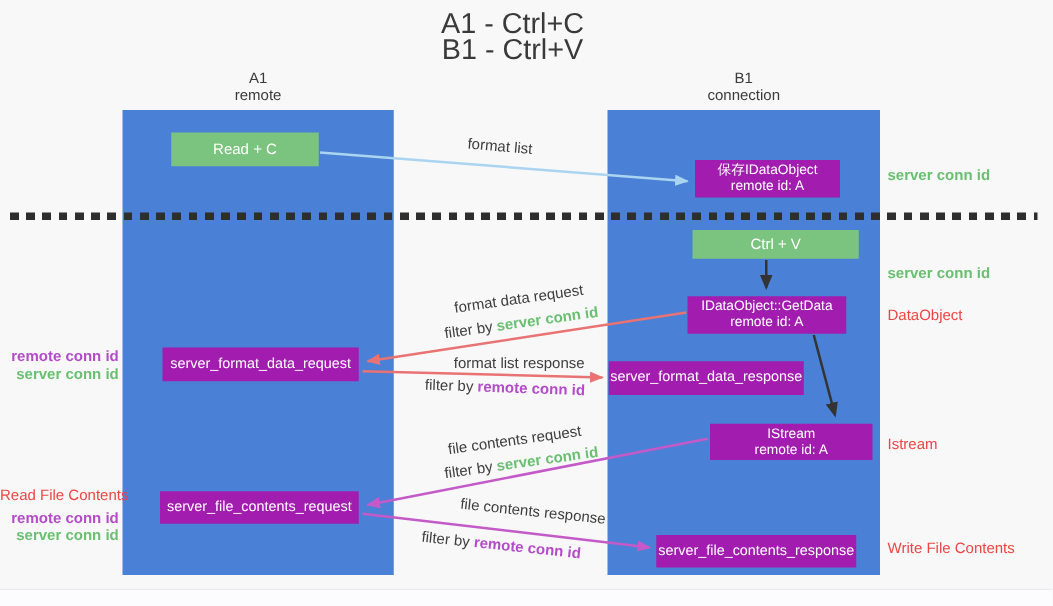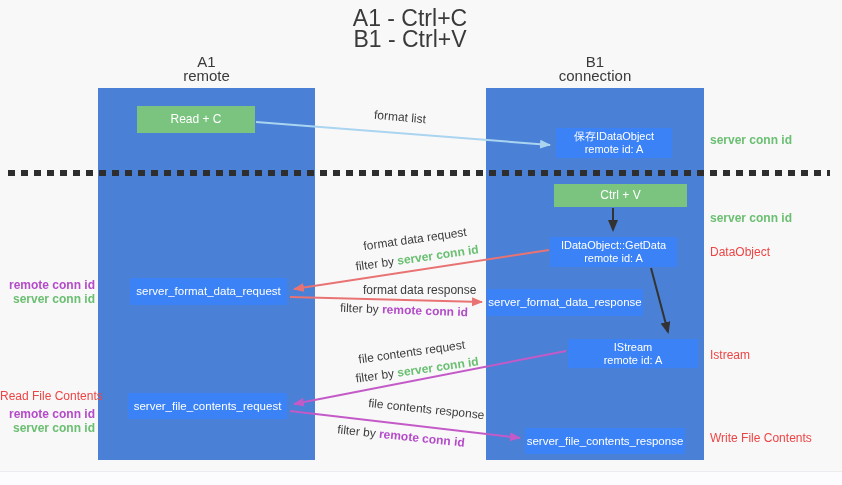--- a/index.html
+++ b/index.html
@@ -1,35 +1,35 @@
 <!DOCTYPE html>
 <html><head>
 <meta charset="utf-8">
 <style>
   html,body{margin:0;padding:0;}
   body{font-family:"Liberation Sans",sans-serif;background:#f8f8f9;}
   .canvas{position:relative;width:842px;height:485px;background:#f8f8f9;overflow:hidden;}
 
   .title{position:absolute;left:300px;top:8px;width:220px;text-align:center;
          font-size:23px;color:#3a3a3a;line-height:21px;}
-  .col-header{position:absolute;text-align:center;font-size:15px;color:#3a3a3a;line-height:14px;}
+  .col-header{position:absolute;text-align:center;font-size:12px;color:#3a3a3a;line-height:14px;}
   .col-header.left{left:98px;top:55px;width:217px;}
   .col-header.right{left:486px;top:55px;width:218px;}
 
   .column{position:absolute;top:88px;height:372px;background:#4a80d5;}
   .column.left{left:98px;width:217px;}
   .column.right{left:486px;width:218px;}
 
   .dashline{position:absolute;left:8px;top:170px;width:822px;height:6px;
     background:repeating-linear-gradient(90deg,#2e2e2e 0 7px,transparent 7px 13px);}
 
   .box{position:absolute;color:#ffffff;text-align:center;font-size:11.5px;
        display:flex;flex-direction:column;justify-content:center;line-height:13px;}
   .box.green{background:#7bc47f;}
-  .box.orange{background:#3b82f6;}
+  .box.orange{background:#a21caf;}
 
   .b-ctrl-c{left:137px;top:106px;width:118px;height:27px;font-size:12px;}
   .b-ctrl-v{left:554px;top:184px;width:133px;height:23px;font-size:12px;}
   .b-save{left:556px;top:128px;width:116px;height:30px;font-size:11px;}
   .b-getdata{left:550px;top:237px;width:127px;height:30px;font-size:11px;}
   .b-istream{left:568px;top:339px;width:130px;height:29px;font-size:11px;}
   .b-fmt-req{left:130px;top:278px;width:157px;height:27px;}
   .b-fmt-res{left:487px;top:289px;width:156px;height:27px;}
   .b-file-req{left:128px;top:393px;width:159px;height:26px;}
   .b-file-res{left:525px;top:428px;width:160px;height:26px;}
@@ -127,21 +127,21 @@
     <span>server_file_contents_response</span>
   </div>
 
   <div class="mid-label" style="left:374px;top:110px;transform:rotate(5deg);">format list</div>
 
   <div class="mid-label" style="left:363px;top:232px;transform:rotate(-8deg);">format data request</div>
   <div class="mid-label" style="left:355px;top:251px;transform:rotate(-8deg);">
     <span>filter by </span><span class="green-t">server conn id</span>
   </div>
 
-  <div class="mid-label" style="left:363px;top:283px;">format data response</div>
+  <div class="mid-label" style="left:363px;top:283px;">format list response</div>
   <div class="mid-label" style="left:340px;top:303px;transform:rotate(2deg);">
     <span>filter by </span><span class="purple-t">remote conn id</span>
   </div>
 
   <div class="mid-label" style="left:358px;top:345px;transform:rotate(-8deg);">file contents request</div>
   <div class="mid-label" style="left:355px;top:363px;transform:rotate(-8deg);">
     <span>filter by </span><span class="green-t">server conn id</span>
   </div>
 
   <div class="mid-label" style="left:368px;top:402px;transform:rotate(6deg);">file contents response</div>

